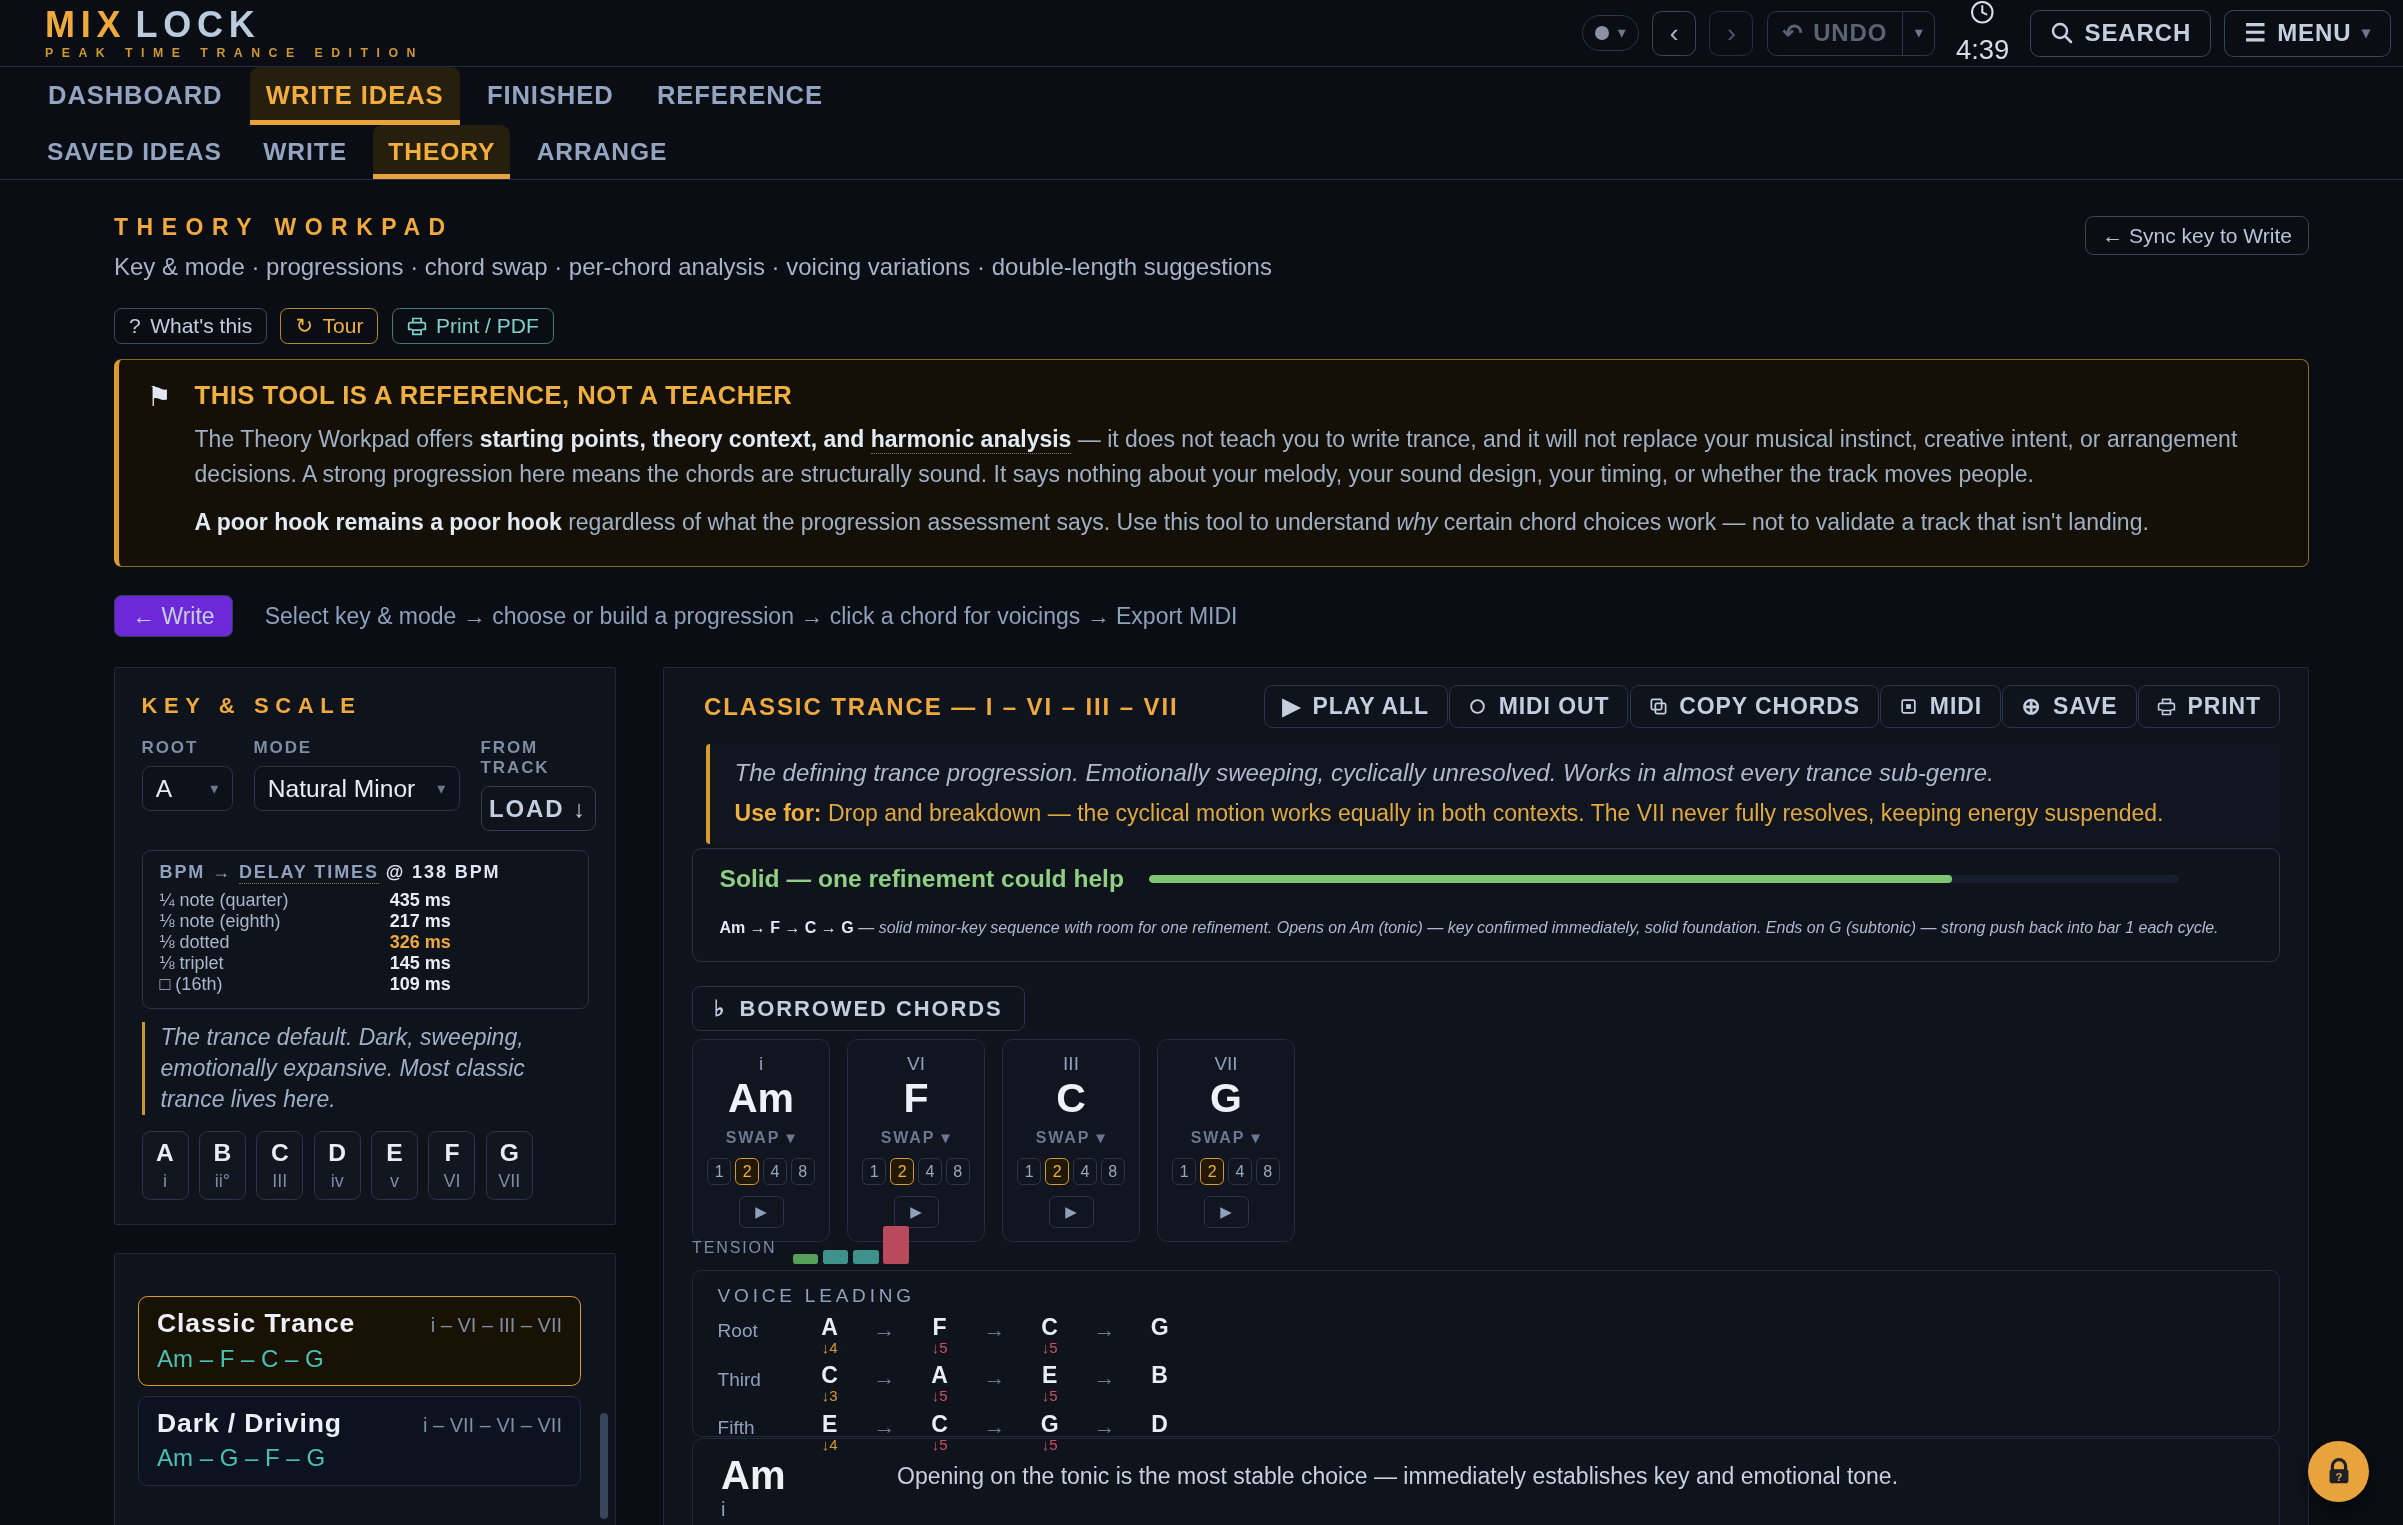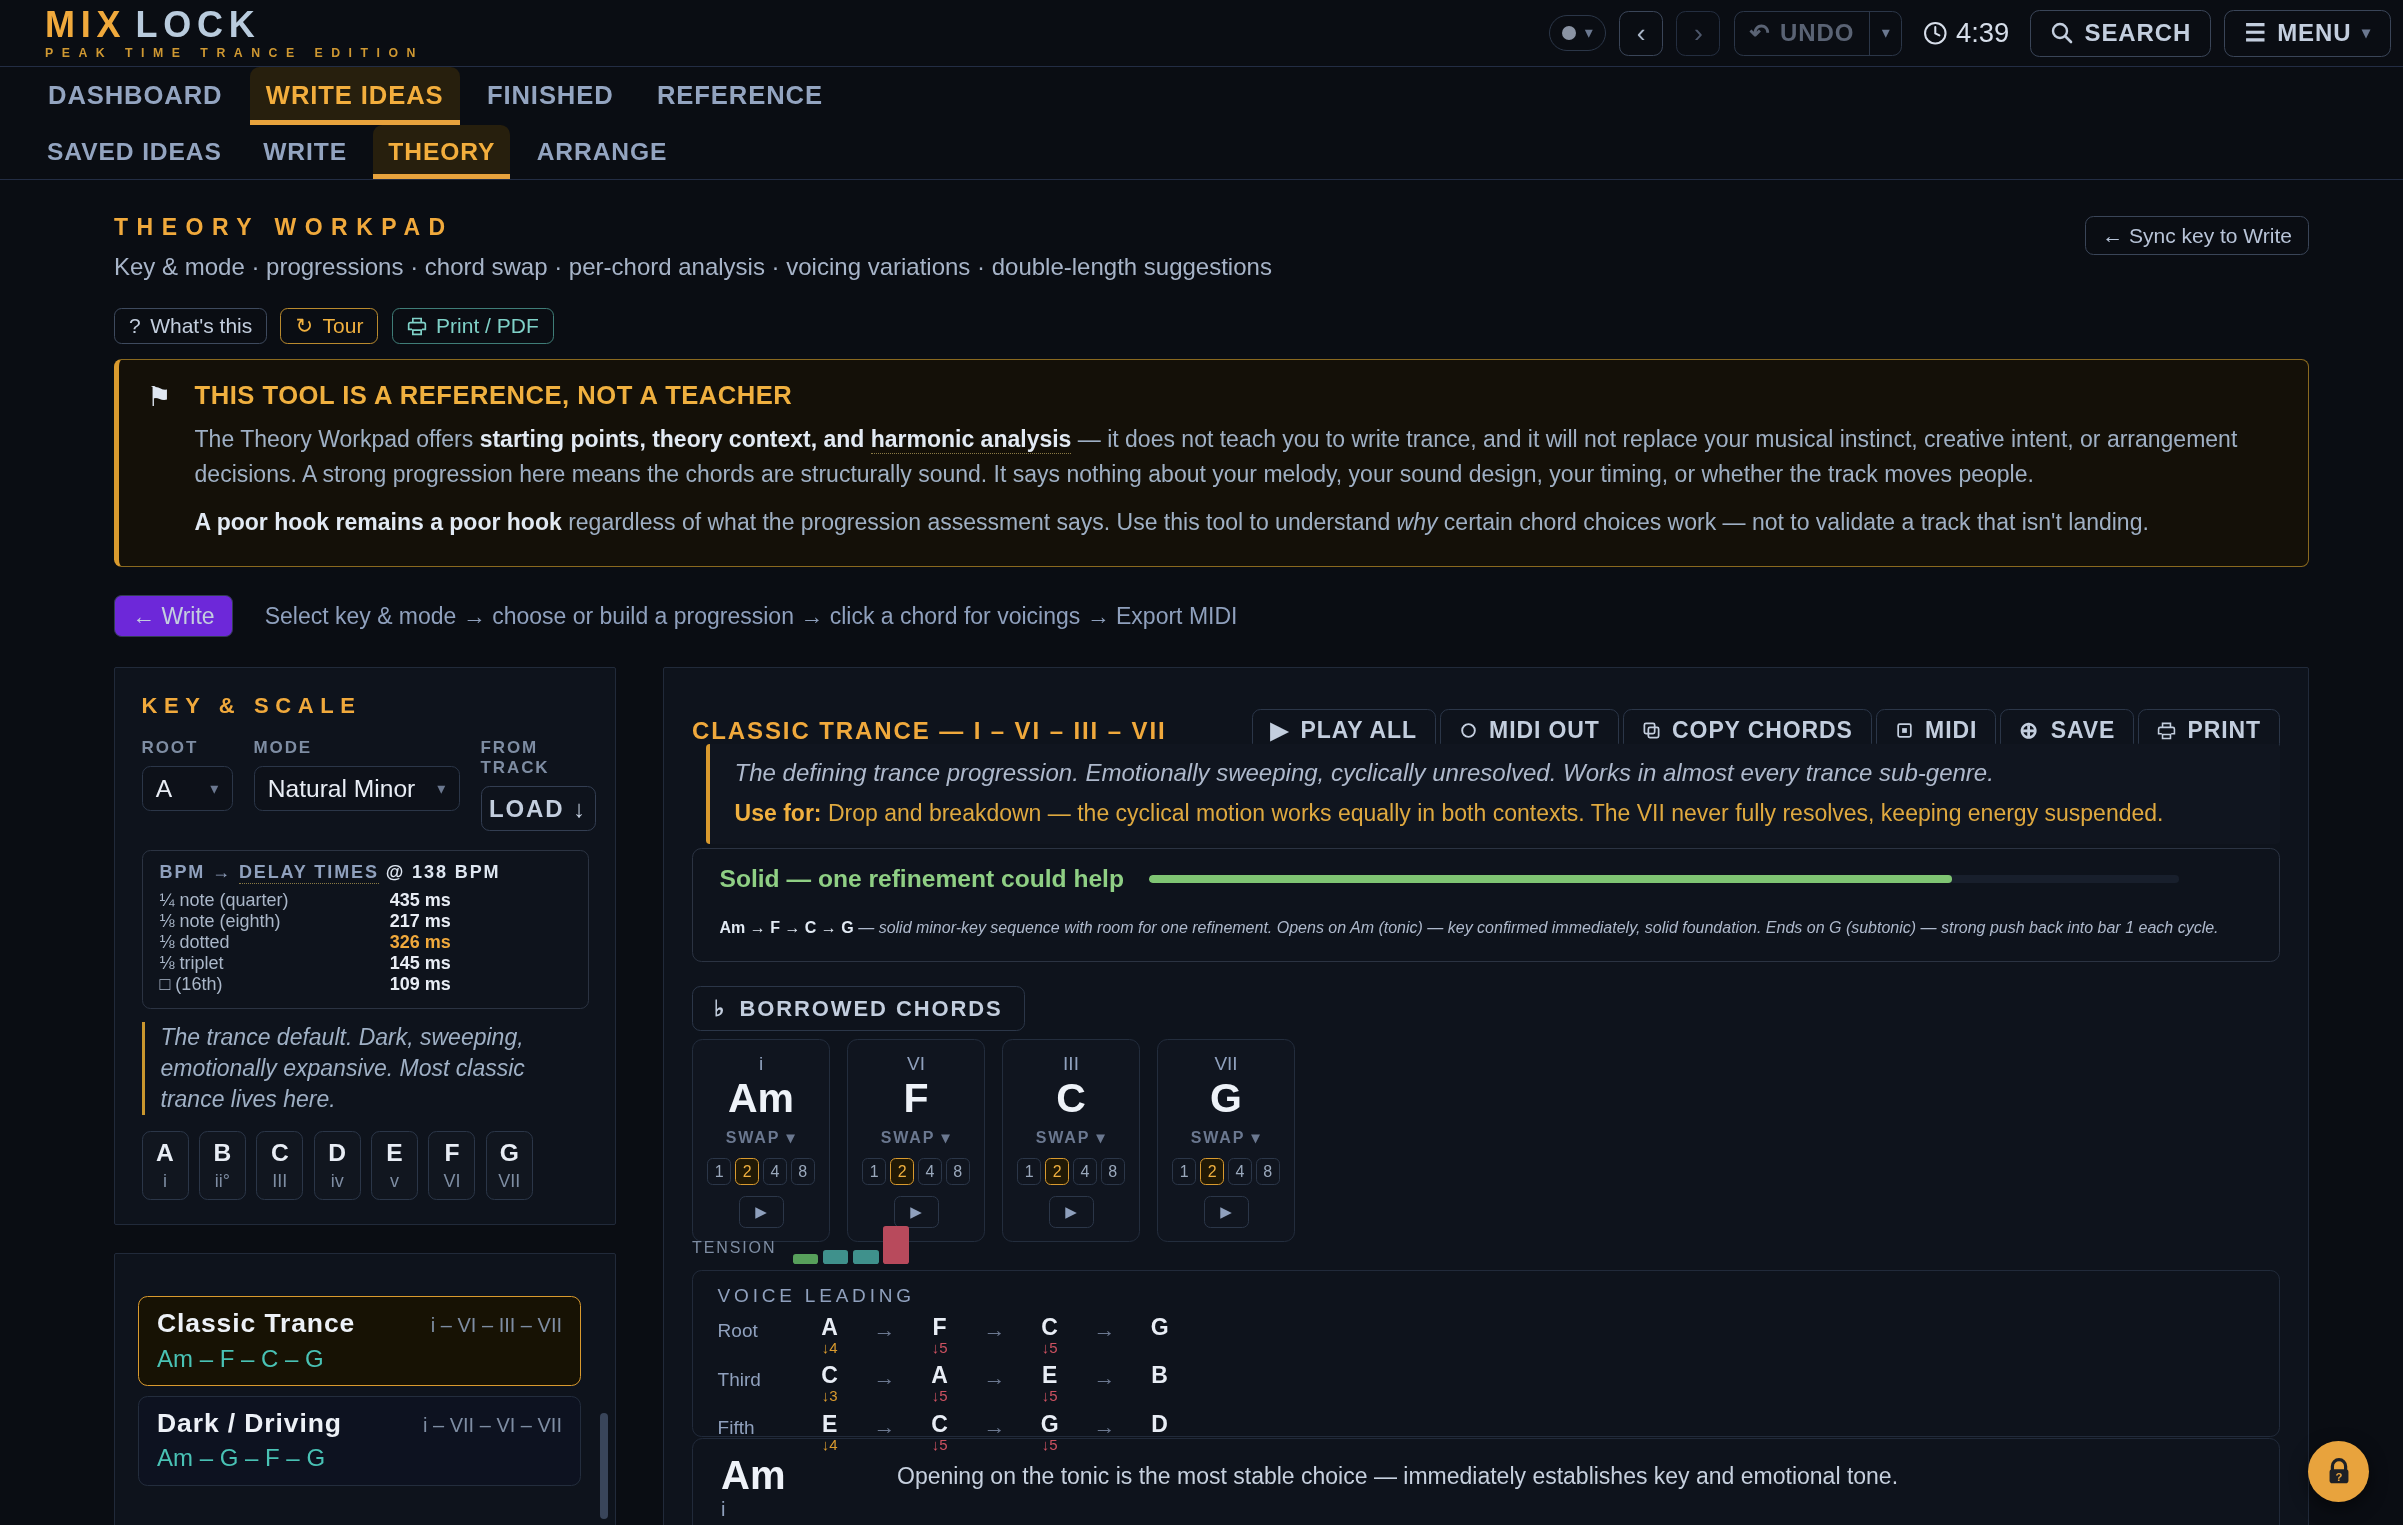--- a/index.html
+++ b/index.html
@@ -19,21 +19,21 @@
   .logo-sub { font-size:12.3px; color:#cf9832; letter-spacing:8.5px; margin-top:1.9px; font-weight:bold; }
   .top-controls { margin-left:auto; display:flex; align-items:center; gap:13.2px; }
   .status-pill { border:1.9px solid #2b3648; border-radius:19px; height:36px; display:flex; align-items:center; gap:8.5px; padding:0 12.3px; }
   .status-dot { width:14px; height:14px; border-radius:50%; background:#8a93a3; }
   .caret { color:#6b7890; font-size:16px; line-height:1; }
   .iconbtn { width:44px; height:45px; border:1.9px solid #3a4558; border-radius:9.5px; display:flex; align-items:center; justify-content:center; color:#aab6c8; font-size:26.5px; }
   .iconbtn.dim { border-color:#242e40; color:#4d576b; }
   .undo-group { display:flex; border:1.9px solid #2b3648; border-radius:9.5px; height:45px; align-items:stretch; color:#5a6374; }
   .undo-main { display:flex; gap:9.5px; padding:0 15px; align-items:center; font-size:24px; font-weight:bold; letter-spacing:0.9px; }
   .undo-caret { border-left:1.9px solid #2b3648; display:flex; align-items:center; padding:0 11.4px; }
-  .clock { display:flex; align-items:center; gap:8.5px; color:#d7deea; font-size:27.4px; margin:0 7.6px; }
+  .clock { display:flex; align-items:center; gap:8.5px; color:#d7deea; font-size:27.4px; margin:0 7.6px;flex-direction:column; }
   .btn-outline { display:flex; align-items:center; gap:10.4px; border:1.9px solid #3a4558; border-radius:9.5px; height:47px; padding:0 19px; color:#c3cede; font-weight:bold; font-size:24px; letter-spacing:0.9px; }
   
   .navwrap { border-bottom:1.9px solid #232d44; padding-left:32px; }
   .nav1, .nav2 { display:flex; align-items:flex-end; gap:11.4px; }
   .nav-item { font-size:25.6px; font-weight:bold; color:#93a4c0; letter-spacing:0.9px; padding:14px 16px 10.4px; border-bottom:5.7px solid transparent; display:flex; gap:12.3px; align-items:center; border-radius:9.5px 9.5px 0 0; }
   .nav-item.active { color:#f3ae3d; background:#271f0d; border-bottom-color:#e8a33d; }
   .badge { background:#6e1f2c; color:#e25764; font-size:20px; font-weight:bold; border-radius:15px; padding:2.8px 11.4px; }
   .nav2 .nav-item { font-size:24.6px; padding:12.3px 15px 8.5px; }
   
   .content { padding:34px 95px 0 114px; }
@@ -88,21 +88,21 @@
   .prog-item.selected { border-color:#d99a2e; background:#171204; }
   .prog-top { display:flex; justify-content:space-between; align-items:baseline; }
   .prog-name { font-size:26.5px; font-weight:bold; color:#edf1f7; letter-spacing:0.9px; }
   .prog-numerals { font-size:20px; color:#7e8da3; }
   .prog-chords { font-size:24px; color:#49c2b5; margin-top:5.7px; }
   .prog-scrollbar { position:absolute; right:6.6px; top:159px; width:8.5px; height:106px; background:#39455a; border-radius:4.7px; }
   
   .right-col { flex:1; }
   .main-panel { position:relative; height:1003px; overflow:hidden; padding:0; }
   .abs { position:absolute; left:28px; right:28px; }
-  .main-head { top:41px; display:flex; align-items:center; }
+  .main-head { top:17px; display:flex; align-items:center;margin-left:12px; }
   .main-title { font-size:24px; font-weight:bold; color:#f0a93c; letter-spacing:1.9px; white-space:nowrap; }
   .main-actions { flex:1; display:flex; justify-content:space-between; margin-left:85px; }
   .action-btn { border:1.9px solid #2b3648; border-radius:8.5px; height:43px; display:flex; align-items:center; gap:11.4px; padding:0 18px; font-size:23px; font-weight:bold; color:#c3cede; letter-spacing:0.9px; }
   .action-btn svg { flex:none; }
   .desc-box { top:76px; background:#10151f; border-left:4.7px solid #d99a2e; border-radius:3.8px; padding:15px 24.6px 17px; left:42px; }
   .desc-line1 { font-style:italic; font-size:24px; color:#aeb9cc; }
   .desc-line2 { margin-top:12.3px; font-size:23px; color:#dfa93f; }
   .usefor { font-weight:bold; color:#f0b03f; }
   .assess-box { top:180px; border:1.9px solid #2b3342; background:#0e131c; border-radius:9.5px; padding:16px 26.5px 17px; }
   .assess-head { display:flex; align-items:center; gap:24.6px; }

